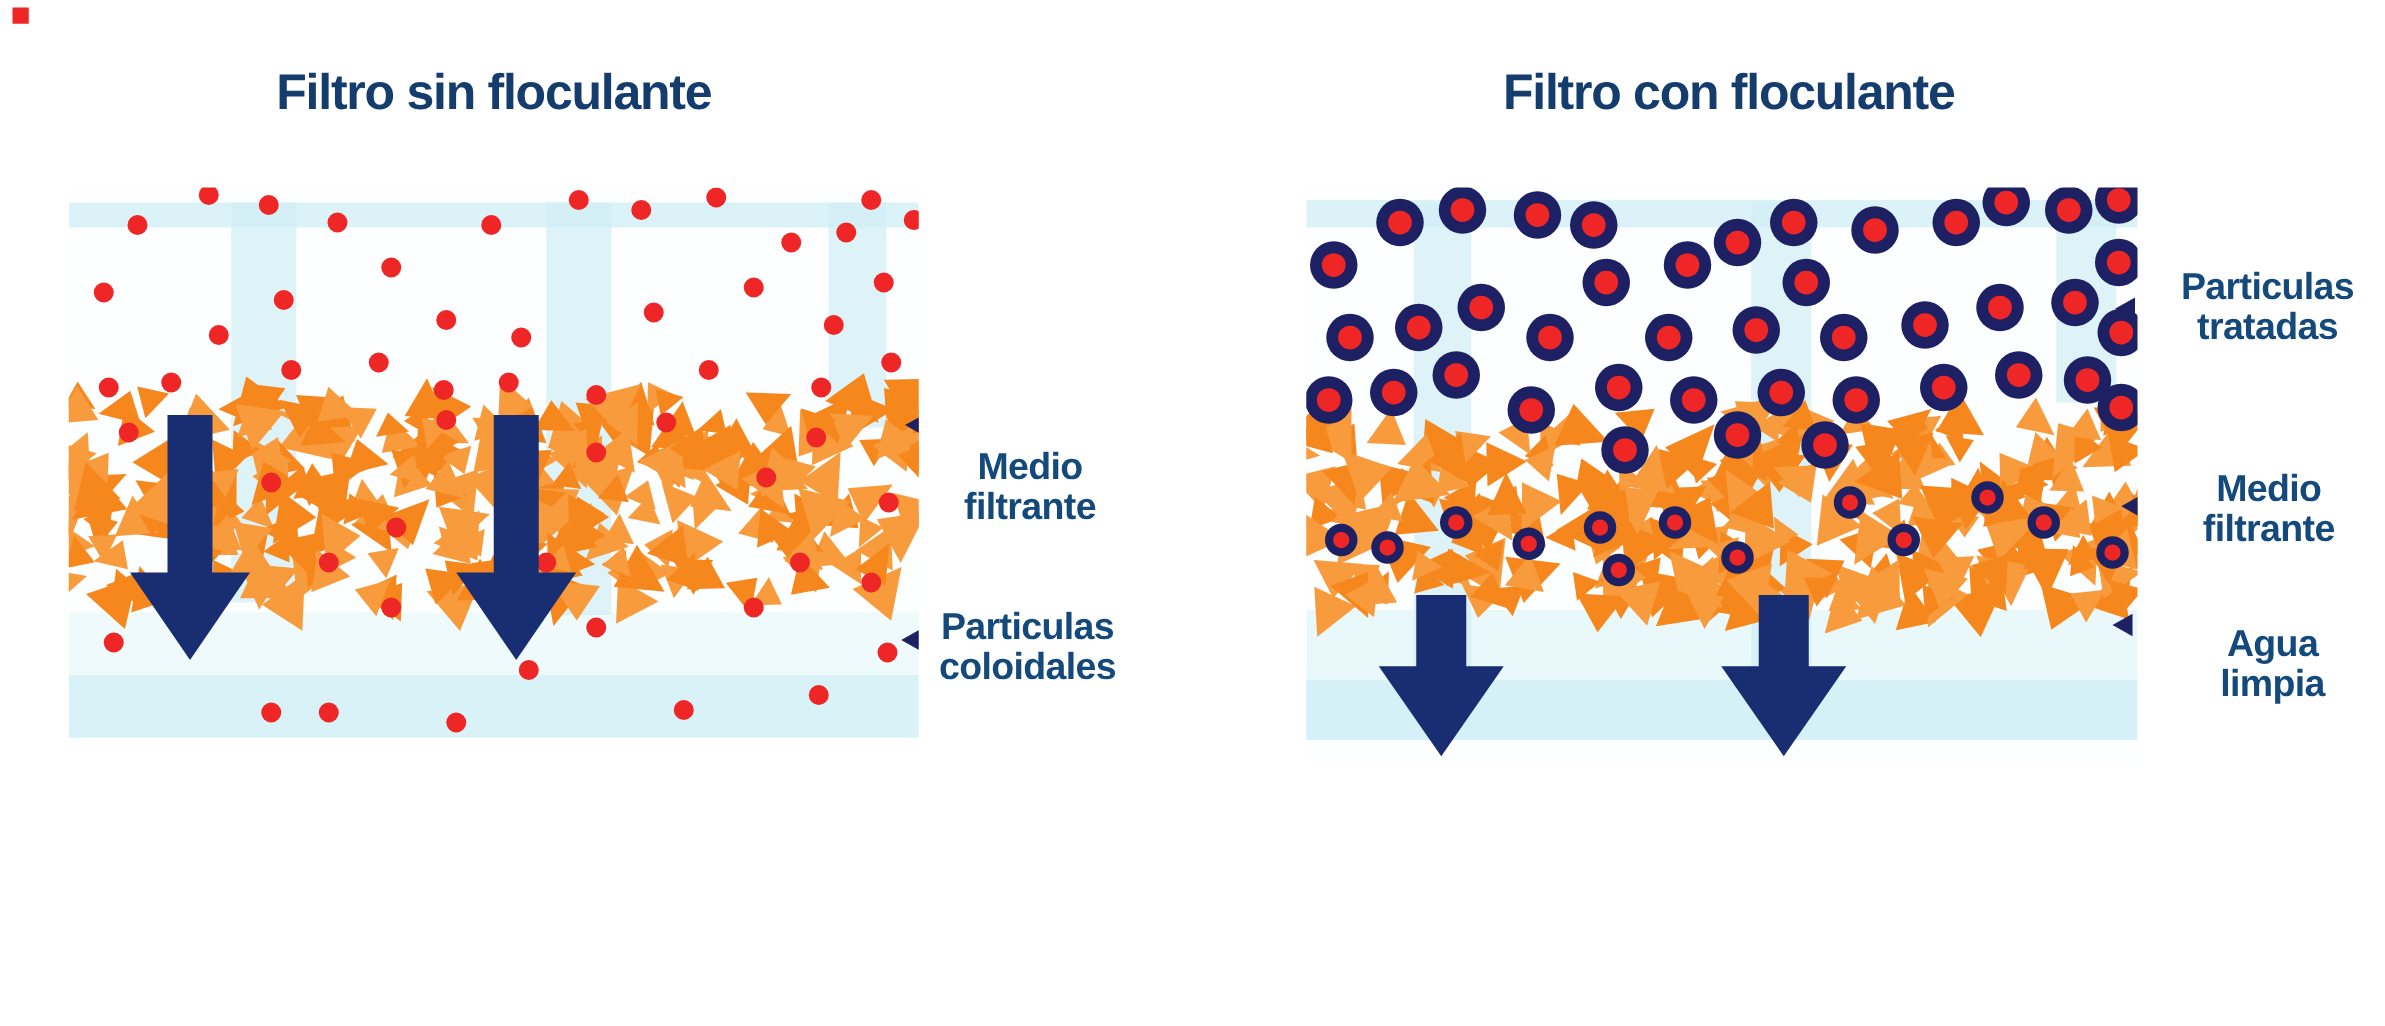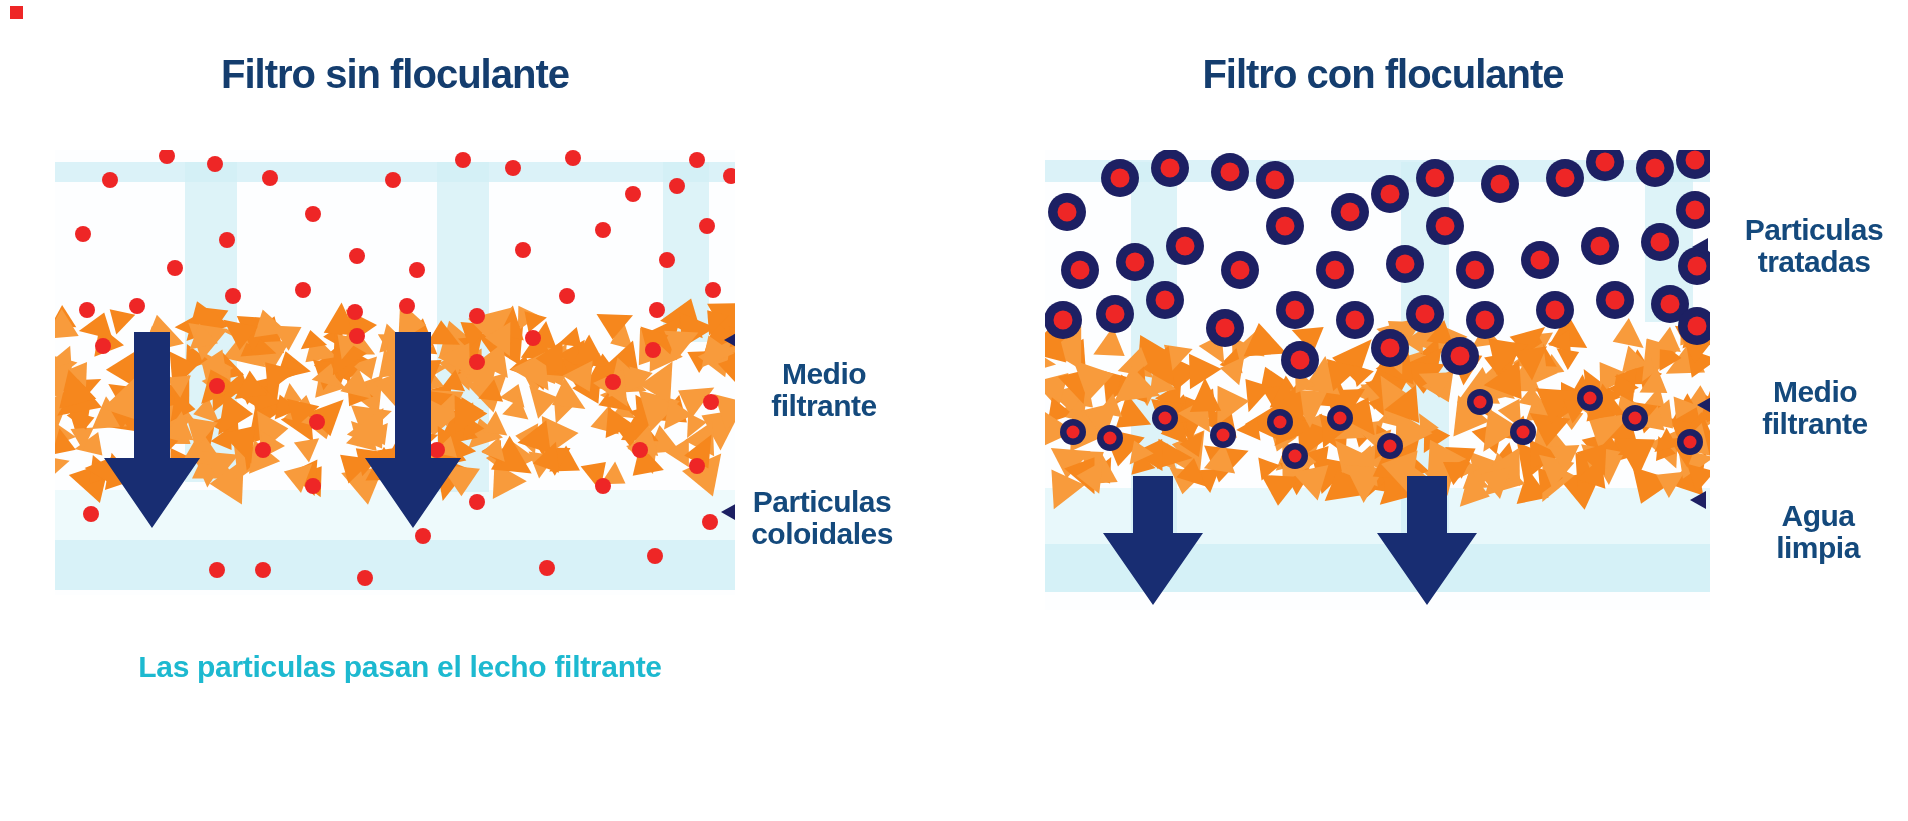--- a/index.html
+++ b/index.html
@@ -808,15 +808,14 @@
   <div id="lbl-left-coloidales" class="side-label">Particulas
 coloidales</div>
 
   <div id="lbl-right-tratadas" class="side-label">Particulas
 tratadas</div>
   <div id="lbl-right-medio" class="side-label">Medio
 filtrante</div>
   <div id="lbl-right-agua" class="side-label">Agua
 limpia</div>
 
-  <div id="caption-left" class="caption">Las particulas pasan el lecho filtrante</div>
 
 </div>
 
 </body></html>

